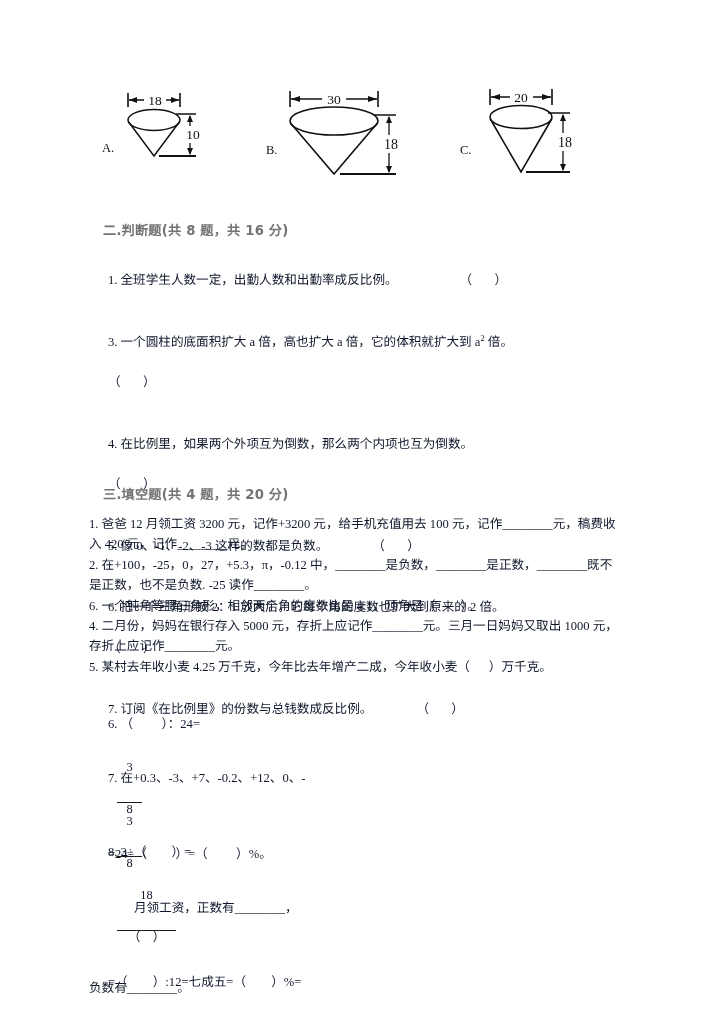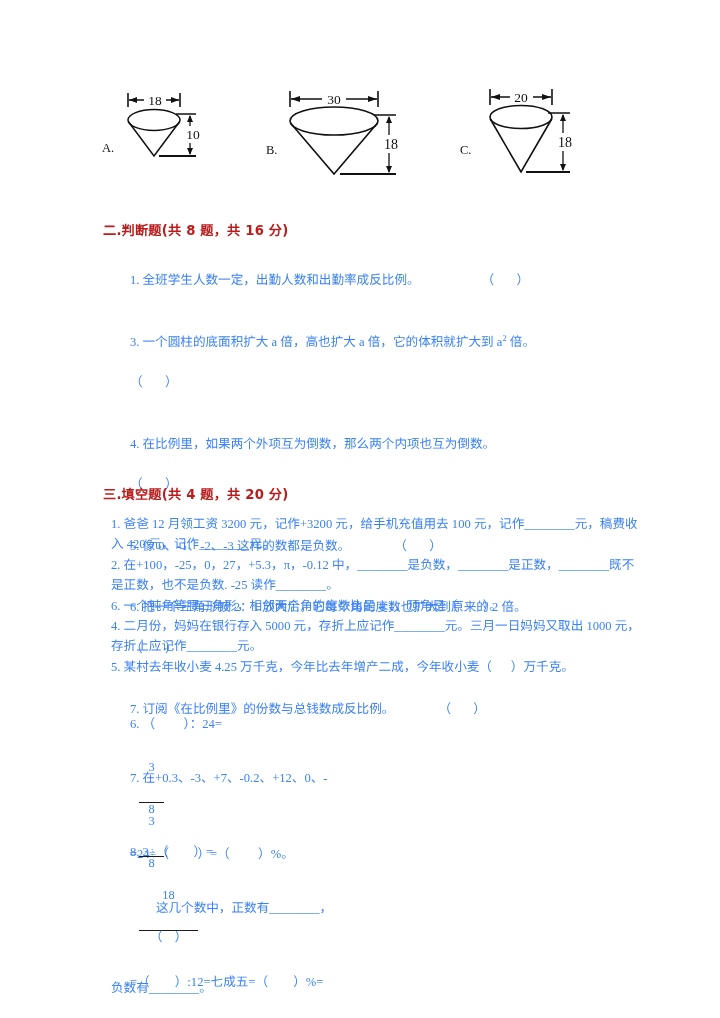--- a/index.html
+++ b/index.html
@@ -42,34 +42,34 @@
   }
 
   
   .sec-head {
     position: absolute;
     left: 103px;
     font-family: "DejaVu Sans", "Liberation Sans", sans-serif;
     font-weight: bold;
     font-size: 13.2px;
     letter-spacing: 0.2px;
-    color: #b91c1c;
+    color: #737373;
     white-space: nowrap;
   }
   #sec2-head { top: 220px; }
   #sec3-head { top: 484px; }
 
   
   .qblock {
     position: absolute;
-    left: 111px;
+    left: 89px;
     width: 530px;
     font-size: 12.6px;
     line-height: 20.4px;
-    color: #3b82f6;
+    color: #0f172a;
     font-family: "Liberation Serif", "DejaVu Serif", serif;
   }
   .qline {
     white-space: pre-wrap;
     word-break: break-word;
   }
   .blank-paren { letter-spacing: 0.5px; }
 
   
   .frac {
@@ -234,21 +234,21 @@
     </div>
   </div>
 
   <div class="qblock" style="top:748px;">
     <div class="qline">
       <span>7.</span><span> </span><span>在+0.3、-3、+7、-0.2、+12、0、-</span>
       <span class="frac">
         <span class="num">3</span>
         <span class="den">8</span>
       </span>
-      <span class="spacer-sm"></span><span>这几个数中，正数有________，</span>
+      <span class="spacer-sm"></span><span>月领工资，正数有________，</span>
     </div>
     <div class="qline" style="margin-top:39px;">负数有________。</div>
   </div>
 
   <div class="qblock" style="top:822px;">
     <div class="qline">
       <span>8.</span><span> </span><span>3÷（        ）=</span>
       <span class="frac wide">
         <span class="num">18</span>
         <span class="den">（    ）</span>

